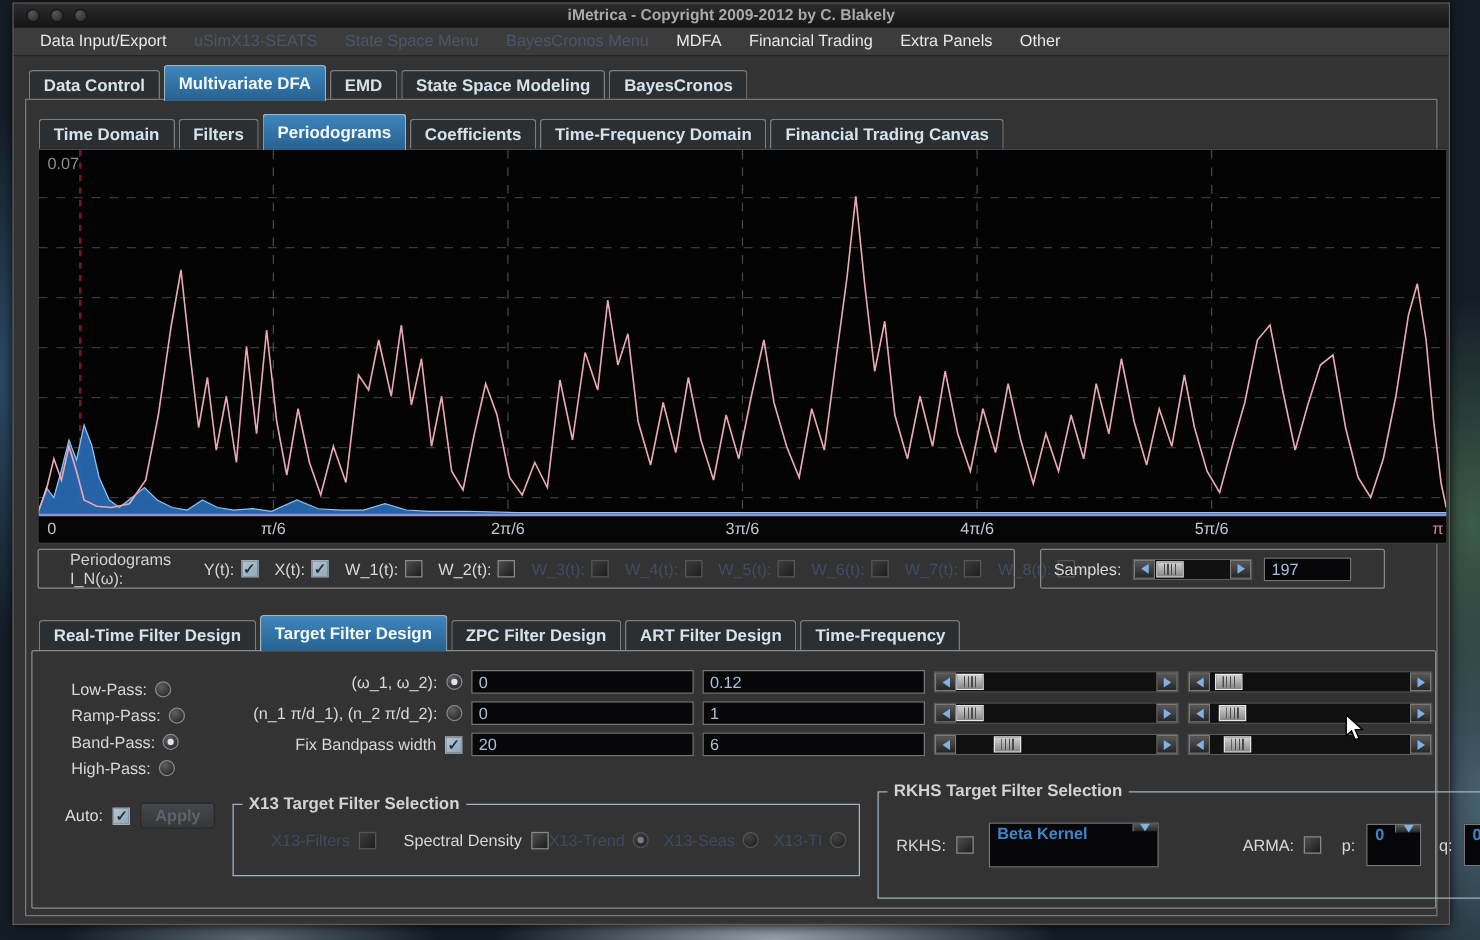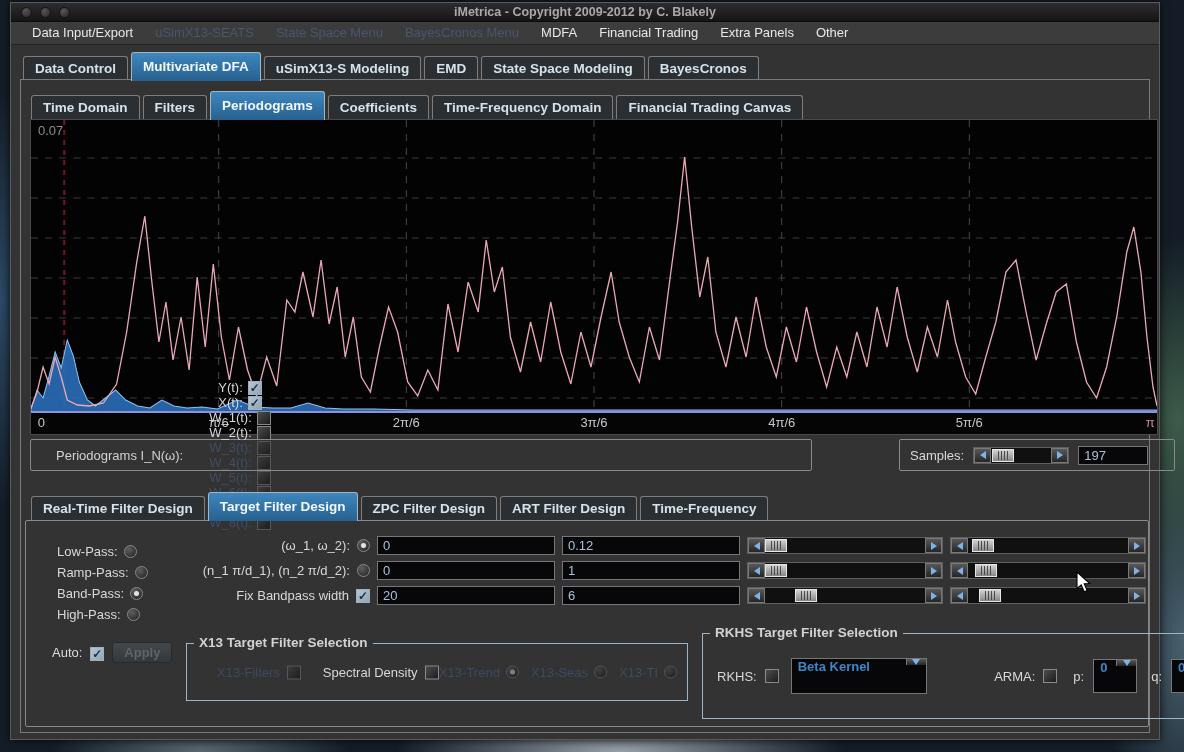--- a/index.html
+++ b/index.html
@@ -56,21 +56,21 @@
   .x-tick.first { transform:none; }
   .x-tick.last { transform:translateX(-100%); color:#d4848e; }
 
   
   .pg-box { position:absolute; left:9px; top:359px; width:782px; height:32px;
     border:1px solid #8a8a8a; border-radius:2px; display:flex; align-items:center; padding:0 25px; }
   .pg-label { font-size:13px; color:#d2d2d2; margin-right:26px; }
   .pg-item { display:flex; align-items:center; margin-right:13px; }
   .pg-item .lbl { font-size:13px; color:#d8d8d8; margin-right:5px; }
   .pg-item.disabled .lbl { color:#3f4d66; }
-  .samples-box { position:absolute; left:878px; top:359px; width:276px; height:32px;
+  .samples-box { position:absolute; left:811px; top:359px; width:276px; height:32px;
     border:1px solid #8a8a8a; border-radius:2px; display:flex; align-items:center; padding:0 10px; gap:9px; }
   .samples-box .lbl { font-size:13px; color:#d8d8d8; }
 
   
   .cb { width:14px; height:14px; border:1px solid #8a8a8a;
     background:linear-gradient(135deg,#4e4e4e,#1c1c1c); display:inline-flex;
     align-items:center; justify-content:center; }
   .cb.checked { background:linear-gradient(135deg,#b6c5d1,#93a6b4); border-color:#9db0bd; }
   .cb .mark { font-size:12px; font-weight:bold; color:#16324f; line-height:10px; }
   .cb.disabled { border-color:#565656; background:linear-gradient(135deg,#3c3c3c,#1e1e1e); }
@@ -161,21 +161,20 @@
         <span class="menu-item disabled">BayesCronos Menu</span>
         <span class="menu-item">MDFA</span>
         <span class="menu-item">Financial Trading</span>
         <span class="menu-item">Extra Panels</span>
         <span class="menu-item">Other</span>
       </div>
 
     <div class="tabbar main-tabs" id="main-tabs">
         <div class="tab">Data Control</div>
         <div class="tab sel">Multivariate DFA</div>
-        <div class="tab">uSimX13-S Modeling</div>
         <div class="tab">EMD</div>
         <div class="tab">State Space Modeling</div>
         <div class="tab">BayesCronos</div>
       </div>
 
     <div class="panel-outer">
       <div class="tabbar sub-tabs" id="sub-tabs">
           <div class="tab">Time Domain</div>
           <div class="tab">Filters</div>
           <div class="tab sel">Periodograms</div>
@@ -212,21 +211,21 @@
             <span class="x-tick" style="left: 33.33%;">2π/6</span>
             <span class="x-tick" style="left: 50%;">3π/6</span>
             <span class="x-tick" style="left: 66.67%;">4π/6</span>
             <span class="x-tick" style="left: 83.33%;">5π/6</span>
             <span class="x-tick last" style="left: 99.8%;">π</span>
           </div>
       </div>
 
       <div class="pg-box">
         <span class="pg-label">Periodograms I_N(ω):</span>
-        <span id="pg-checks" style="display:flex;align-items:center;flex-direction:column;">
+        <span id="pg-checks" style="display:flex;">
             <span class="pg-item">
               <span class="lbl">Y(t):</span>
               <span class="cb checked">
                 <span class="mark">✓</span>
               </span>
             </span>
             <span class="pg-item">
               <span class="lbl">X(t):</span>
               <span class="cb checked">
                 <span class="mark">✓</span>

